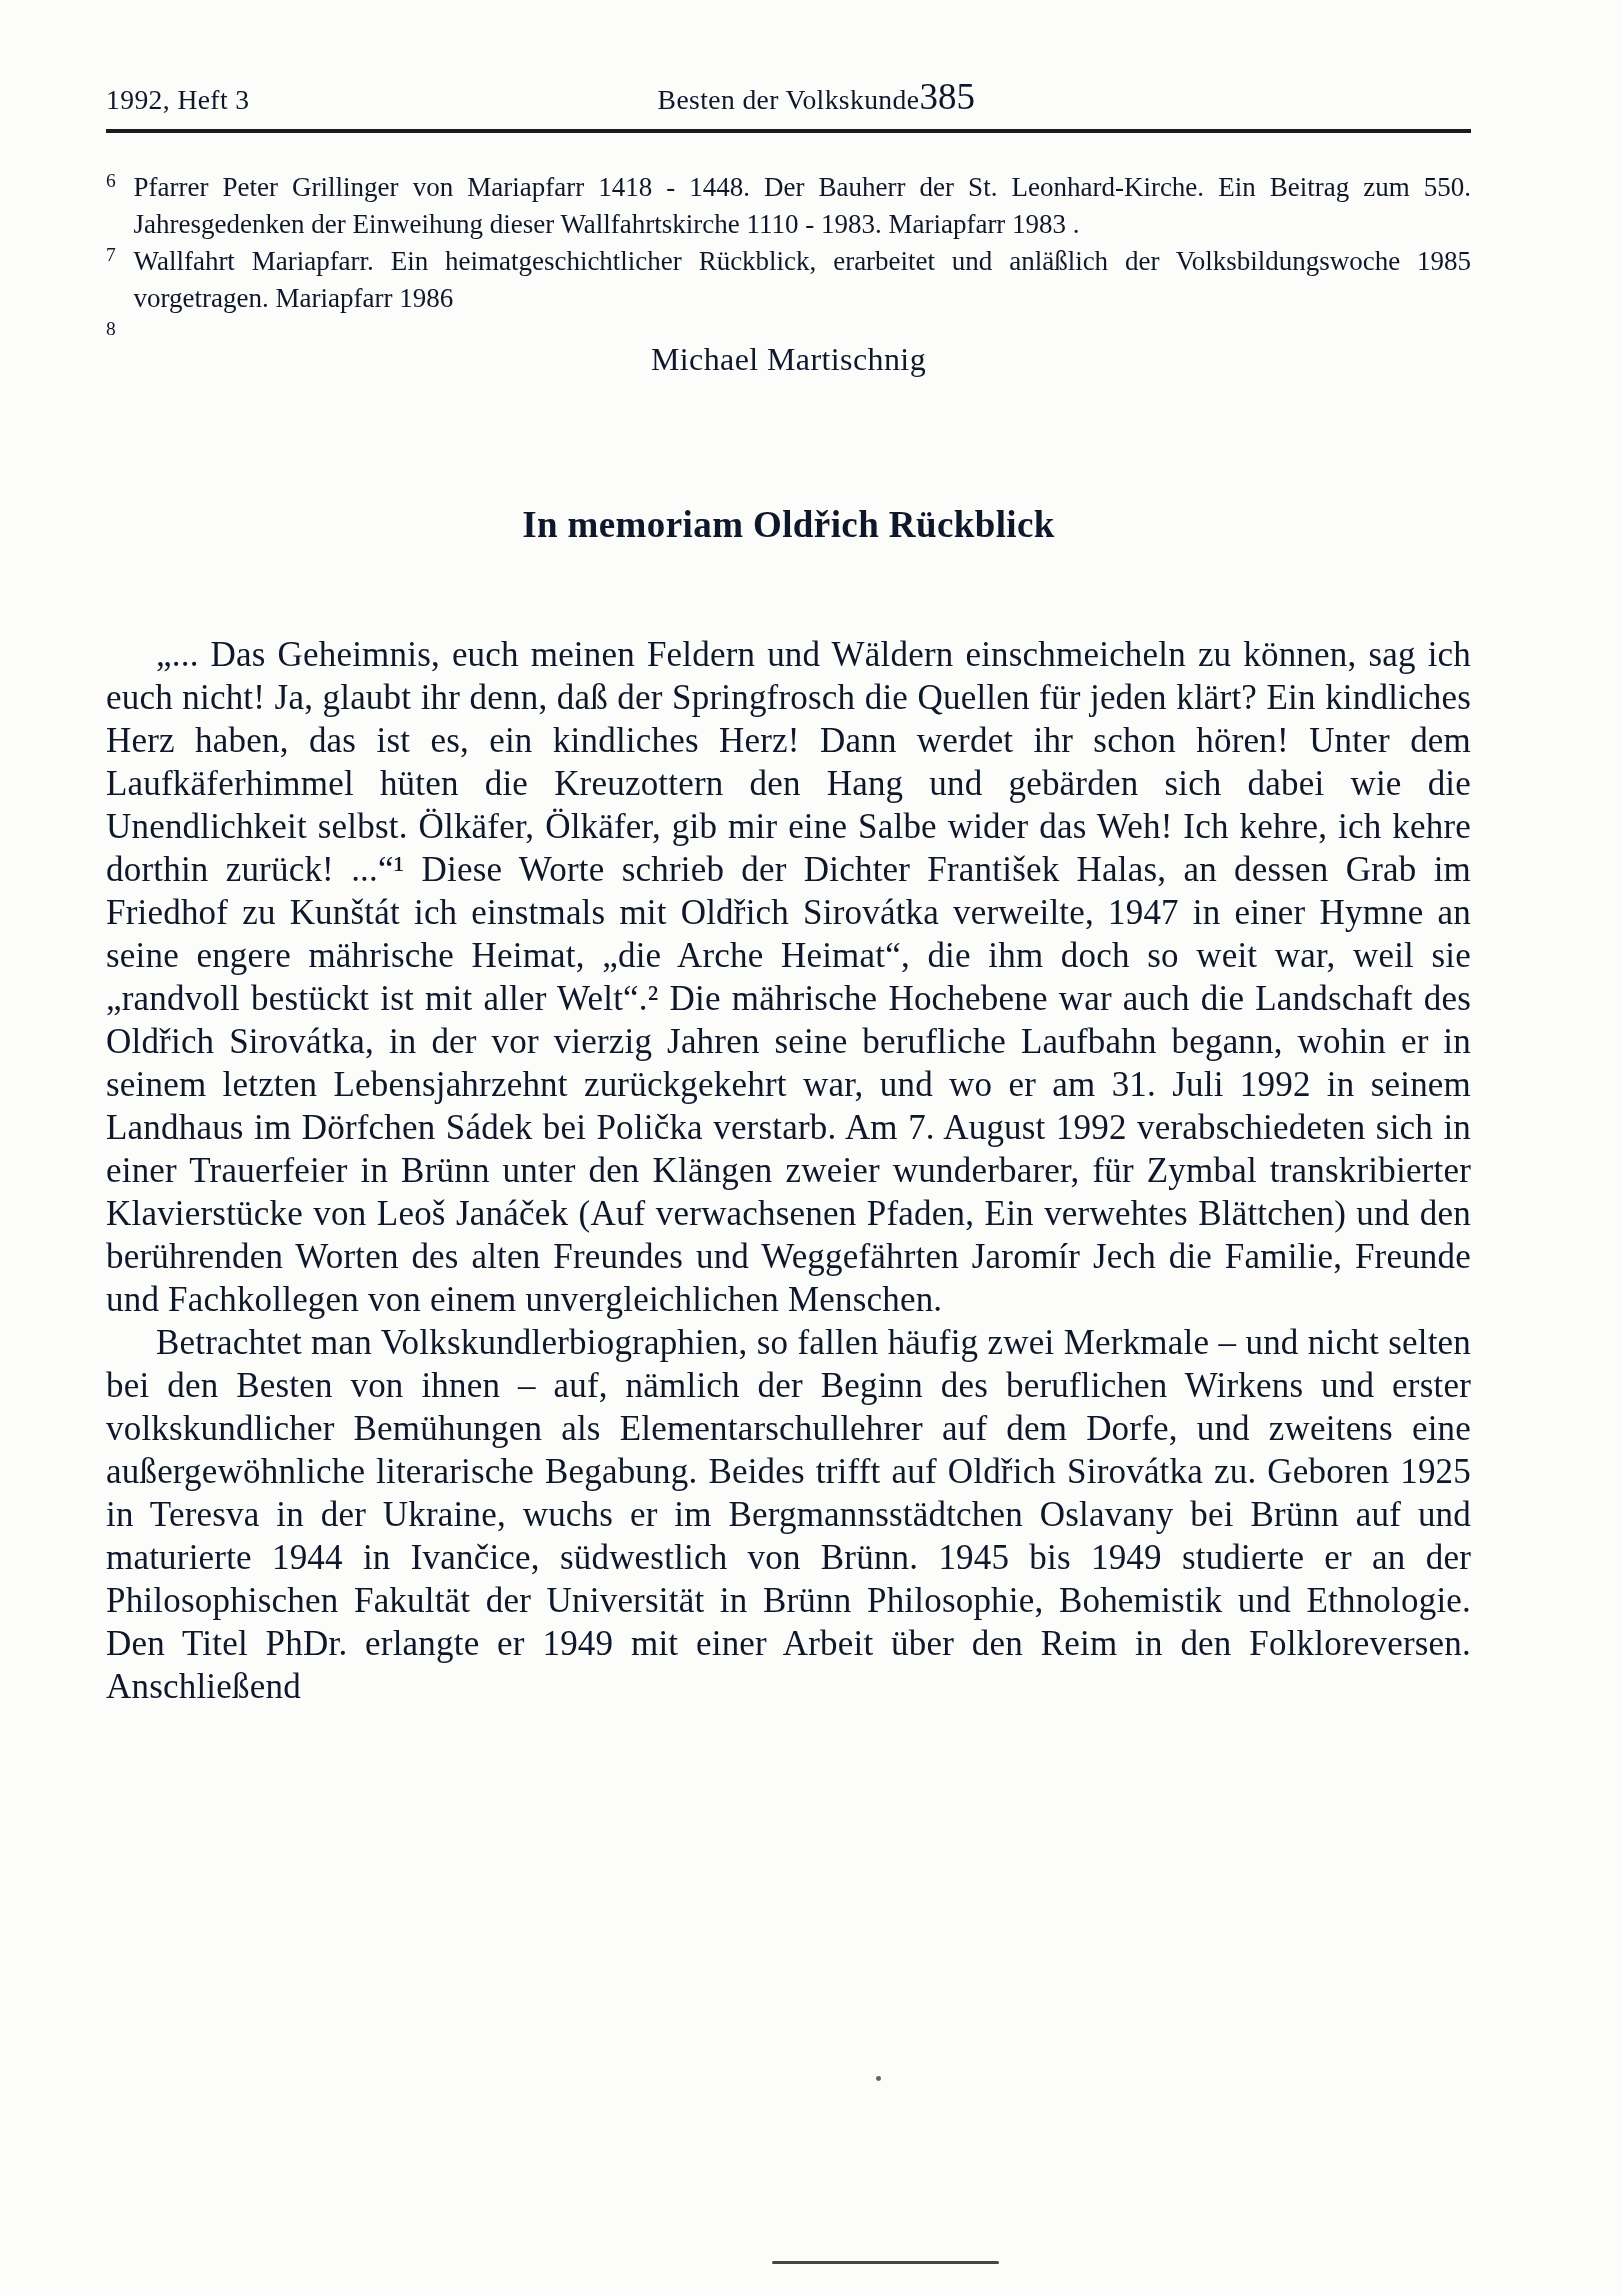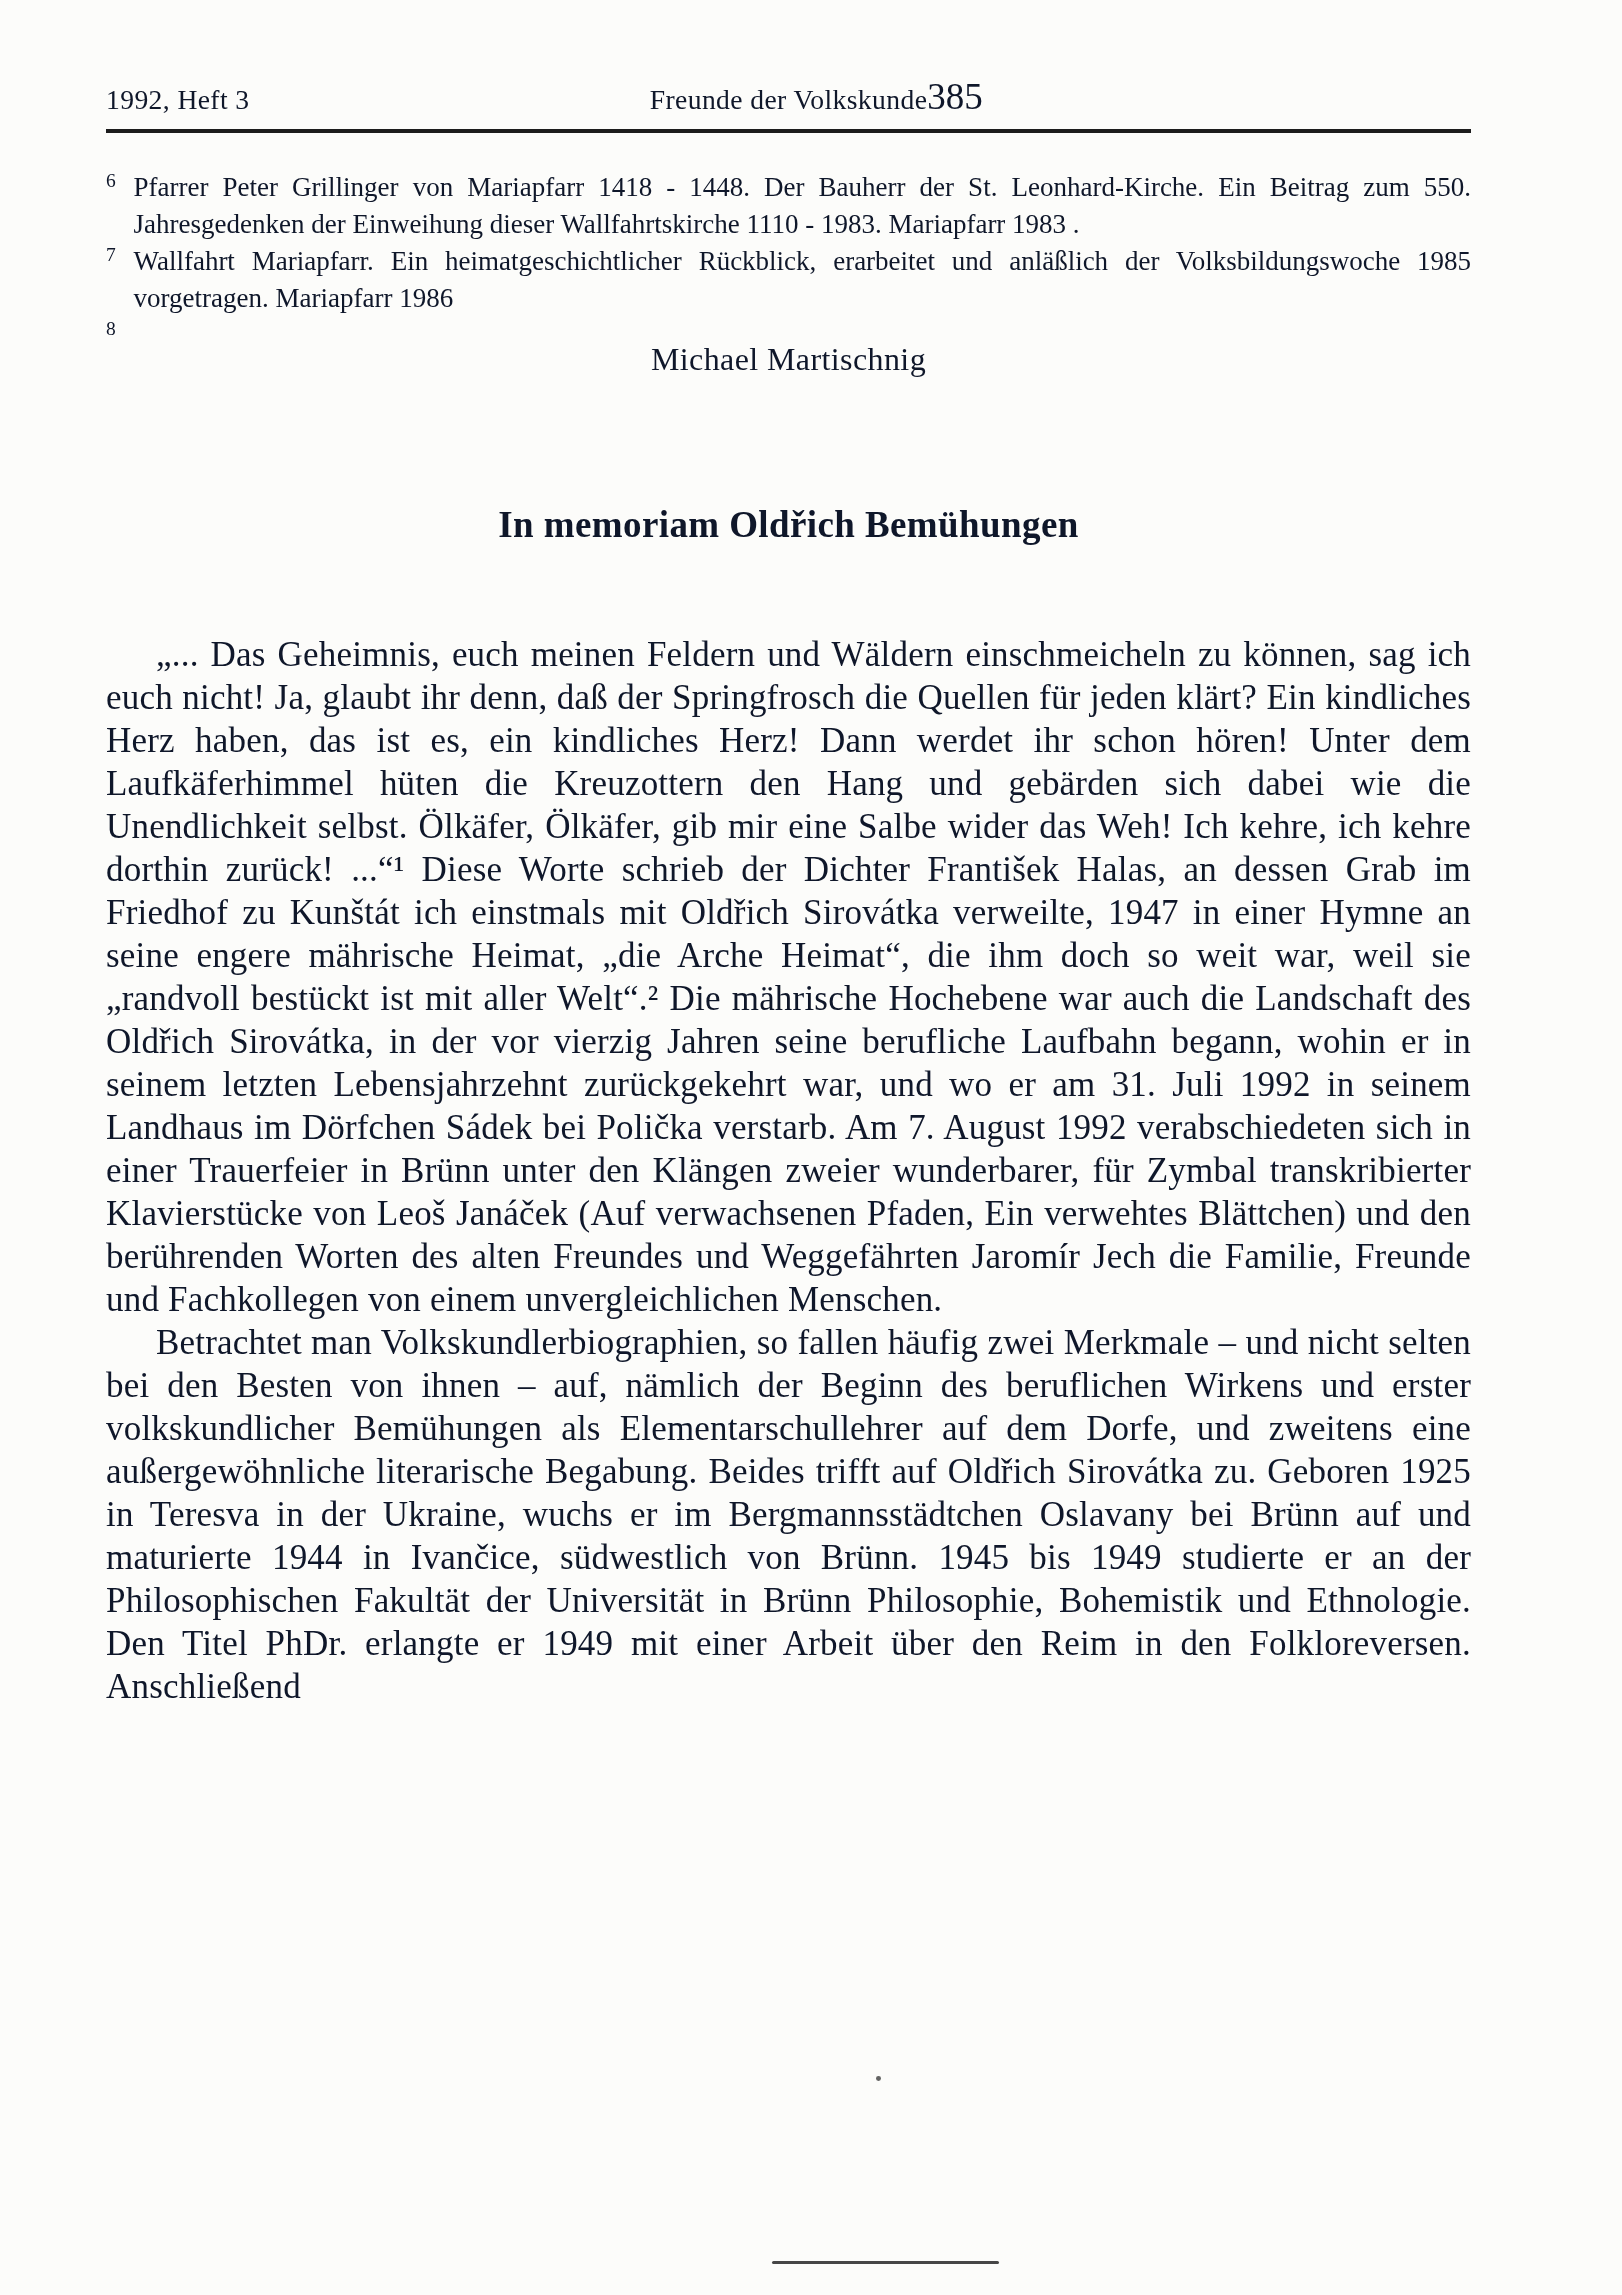--- a/index.html
+++ b/index.html
@@ -123,21 +123,21 @@
     opacity: 0.85;
   }
 </style>
 </head>
 <body>
 
 <div class="page">
 
   <header class="page-header">
     <span class="hdr-left">1992, Heft 3</span>
-    <span class="hdr-center">Freunde der Volkskunde</span>
+    <span class="hdr-center">Besten der Volkskunde</span>
     <span class="hdr-right">385</span>
   </header>
 
   <div class="rule"></div>
 
   <section class="footnotes">
     <div class="footnote">
       <span class="fn-num">6</span>
       <span class="fn-text">Pfarrer Peter Grillinger von Mariapfarr 1418 - 1448. Der Bauherr der St. Leonhard-Kirche. Ein Beitrag zum 550. Jahresgedenken der Einweihung dieser Wallfahrtskirche 1110 - 1983. Mariapfarr 1983 .</span>
     </div>
@@ -146,21 +146,21 @@
       <span class="fn-text">Wallfahrt Mariapfarr. Ein heimatgeschichtlicher Rückblick, erarbeitet und anläßlich der Volksbildungswoche 1985 vorgetragen. Mariapfarr 1986</span>
     </div>
     <div class="footnote">
       <span class="fn-num">8</span>
     </div>
   </section>
 
   <div class="signature">Michael Martischnig</div>
 
   <h1 class="title">
-    <span class="title-line">In memoriam Oldřich Bemühungen</span>
+    <span class="title-line">In memoriam Oldřich Rückblick</span>
   </h1>
 
   <section class="body-text">
     <p class="para">„... Das Geheimnis, euch meinen Feldern und Wäldern einschmeicheln zu können, sag ich euch nicht! Ja, glaubt ihr denn, daß der Springfrosch die Quellen für jeden klärt? Ein kindliches Herz haben, das ist es, ein kindliches Herz! Dann werdet ihr schon hören! Unter dem Laufkäferhimmel hüten die Kreuzottern den Hang und gebärden sich dabei wie die Unendlichkeit selbst. Ölkäfer, Ölkäfer, gib mir eine Salbe wider das Weh! Ich kehre, ich kehre dorthin zurück! ...“¹ Diese Worte schrieb der Dichter František Halas, an dessen Grab im Friedhof zu Kunštát ich einstmals mit Oldřich Sirovátka verweilte, 1947 in einer Hymne an seine engere mährische Heimat, „die Arche Heimat“, die ihm doch so weit war, weil sie „randvoll bestückt ist mit aller Welt“.² Die mährische Hochebene war auch die Landschaft des Oldřich Sirovátka, in der vor vierzig Jahren seine berufliche Laufbahn begann, wohin er in seinem letzten Lebensjahrzehnt zurückgekehrt war, und wo er am 31. Juli 1992 in seinem Landhaus im Dörfchen Sádek bei Polička verstarb. Am 7. August 1992 verabschiedeten sich in einer Trauerfeier in Brünn unter den Klängen zweier wunderbarer, für Zymbal transkribierter Klavierstücke von Leoš Janáček (Auf verwachsenen Pfaden, Ein verwehtes Blättchen) und den berührenden Worten des alten Freundes und Weggefährten Jaromír Jech die Familie, Freunde und Fachkollegen von einem unvergleichlichen Menschen.</p>
     <p class="para">Betrachtet man Volkskundlerbiographien, so fallen häufig zwei Merkmale – und nicht selten bei den Besten von ihnen – auf, nämlich der Beginn des beruflichen Wirkens und erster volkskundlicher Bemühungen als Elementarschullehrer auf dem Dorfe, und zweitens eine außergewöhnliche literarische Begabung. Beides trifft auf Oldřich Sirovátka zu. Geboren 1925 in Teresva in der Ukraine, wuchs er im Bergmannsstädtchen Oslavany bei Brünn auf und maturierte 1944 in Ivančice, südwestlich von Brünn. 1945 bis 1949 studierte er an der Philosophischen Fakultät der Universität in Brünn Philosophie, Bohemistik und Ethnologie. Den Titel PhDr. erlangte er 1949 mit einer Arbeit über den Reim in den Folkloreversen. Anschließend</p>
   </section>
 
   <div class="artifact-dot"></div>
   <div class="artifact-line"></div>
 

